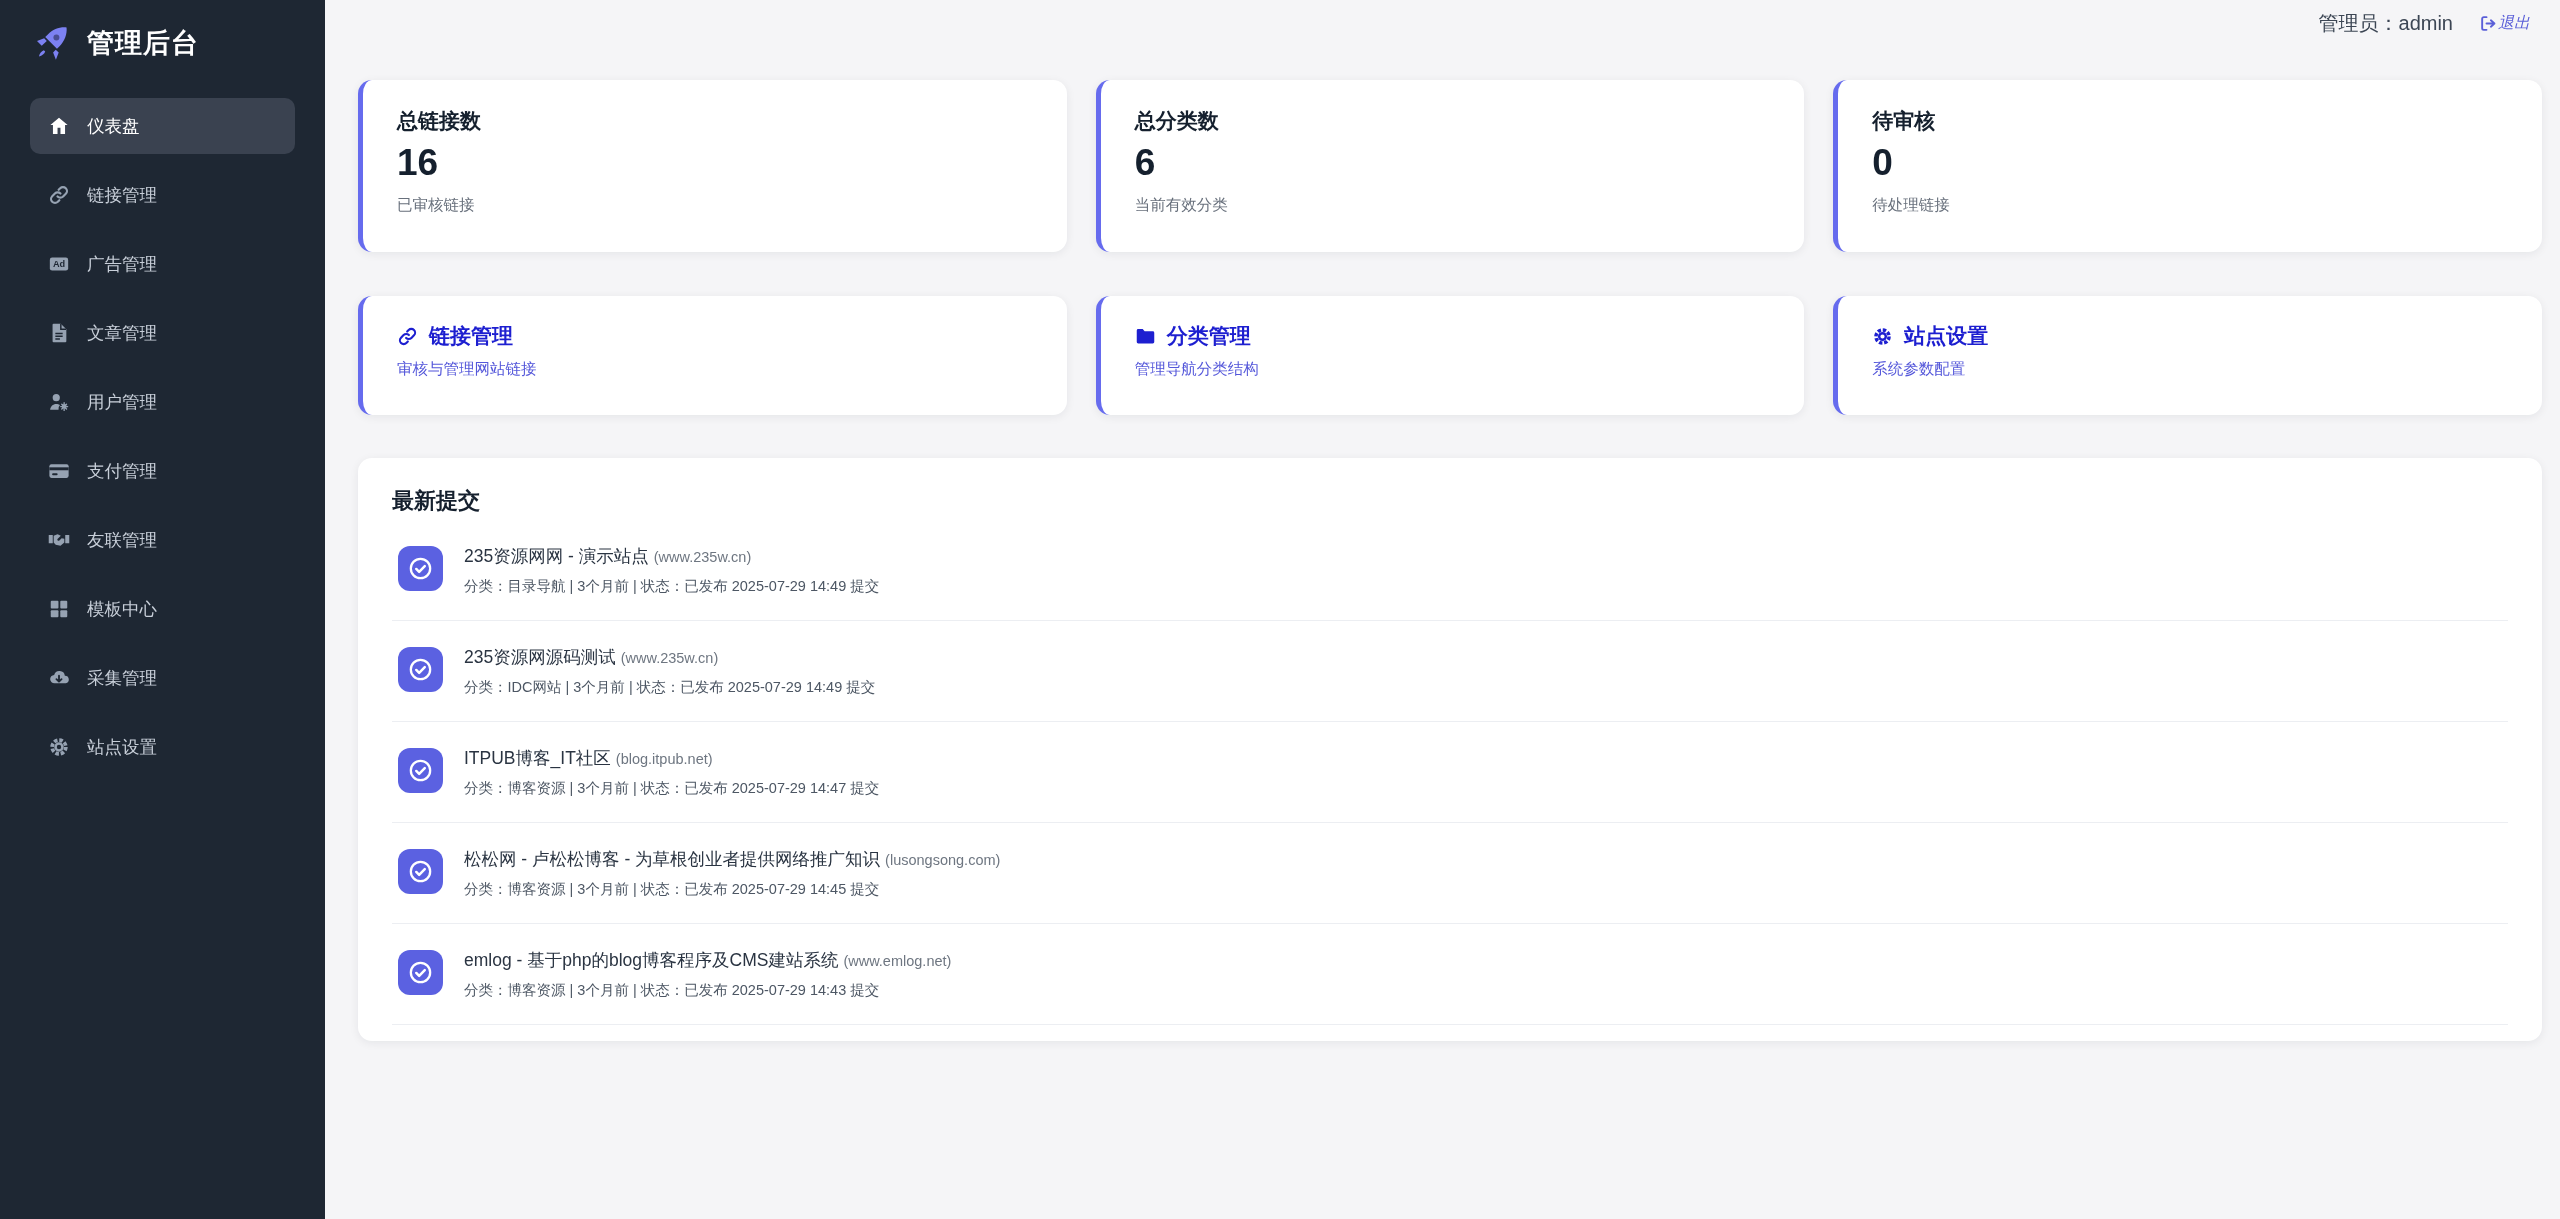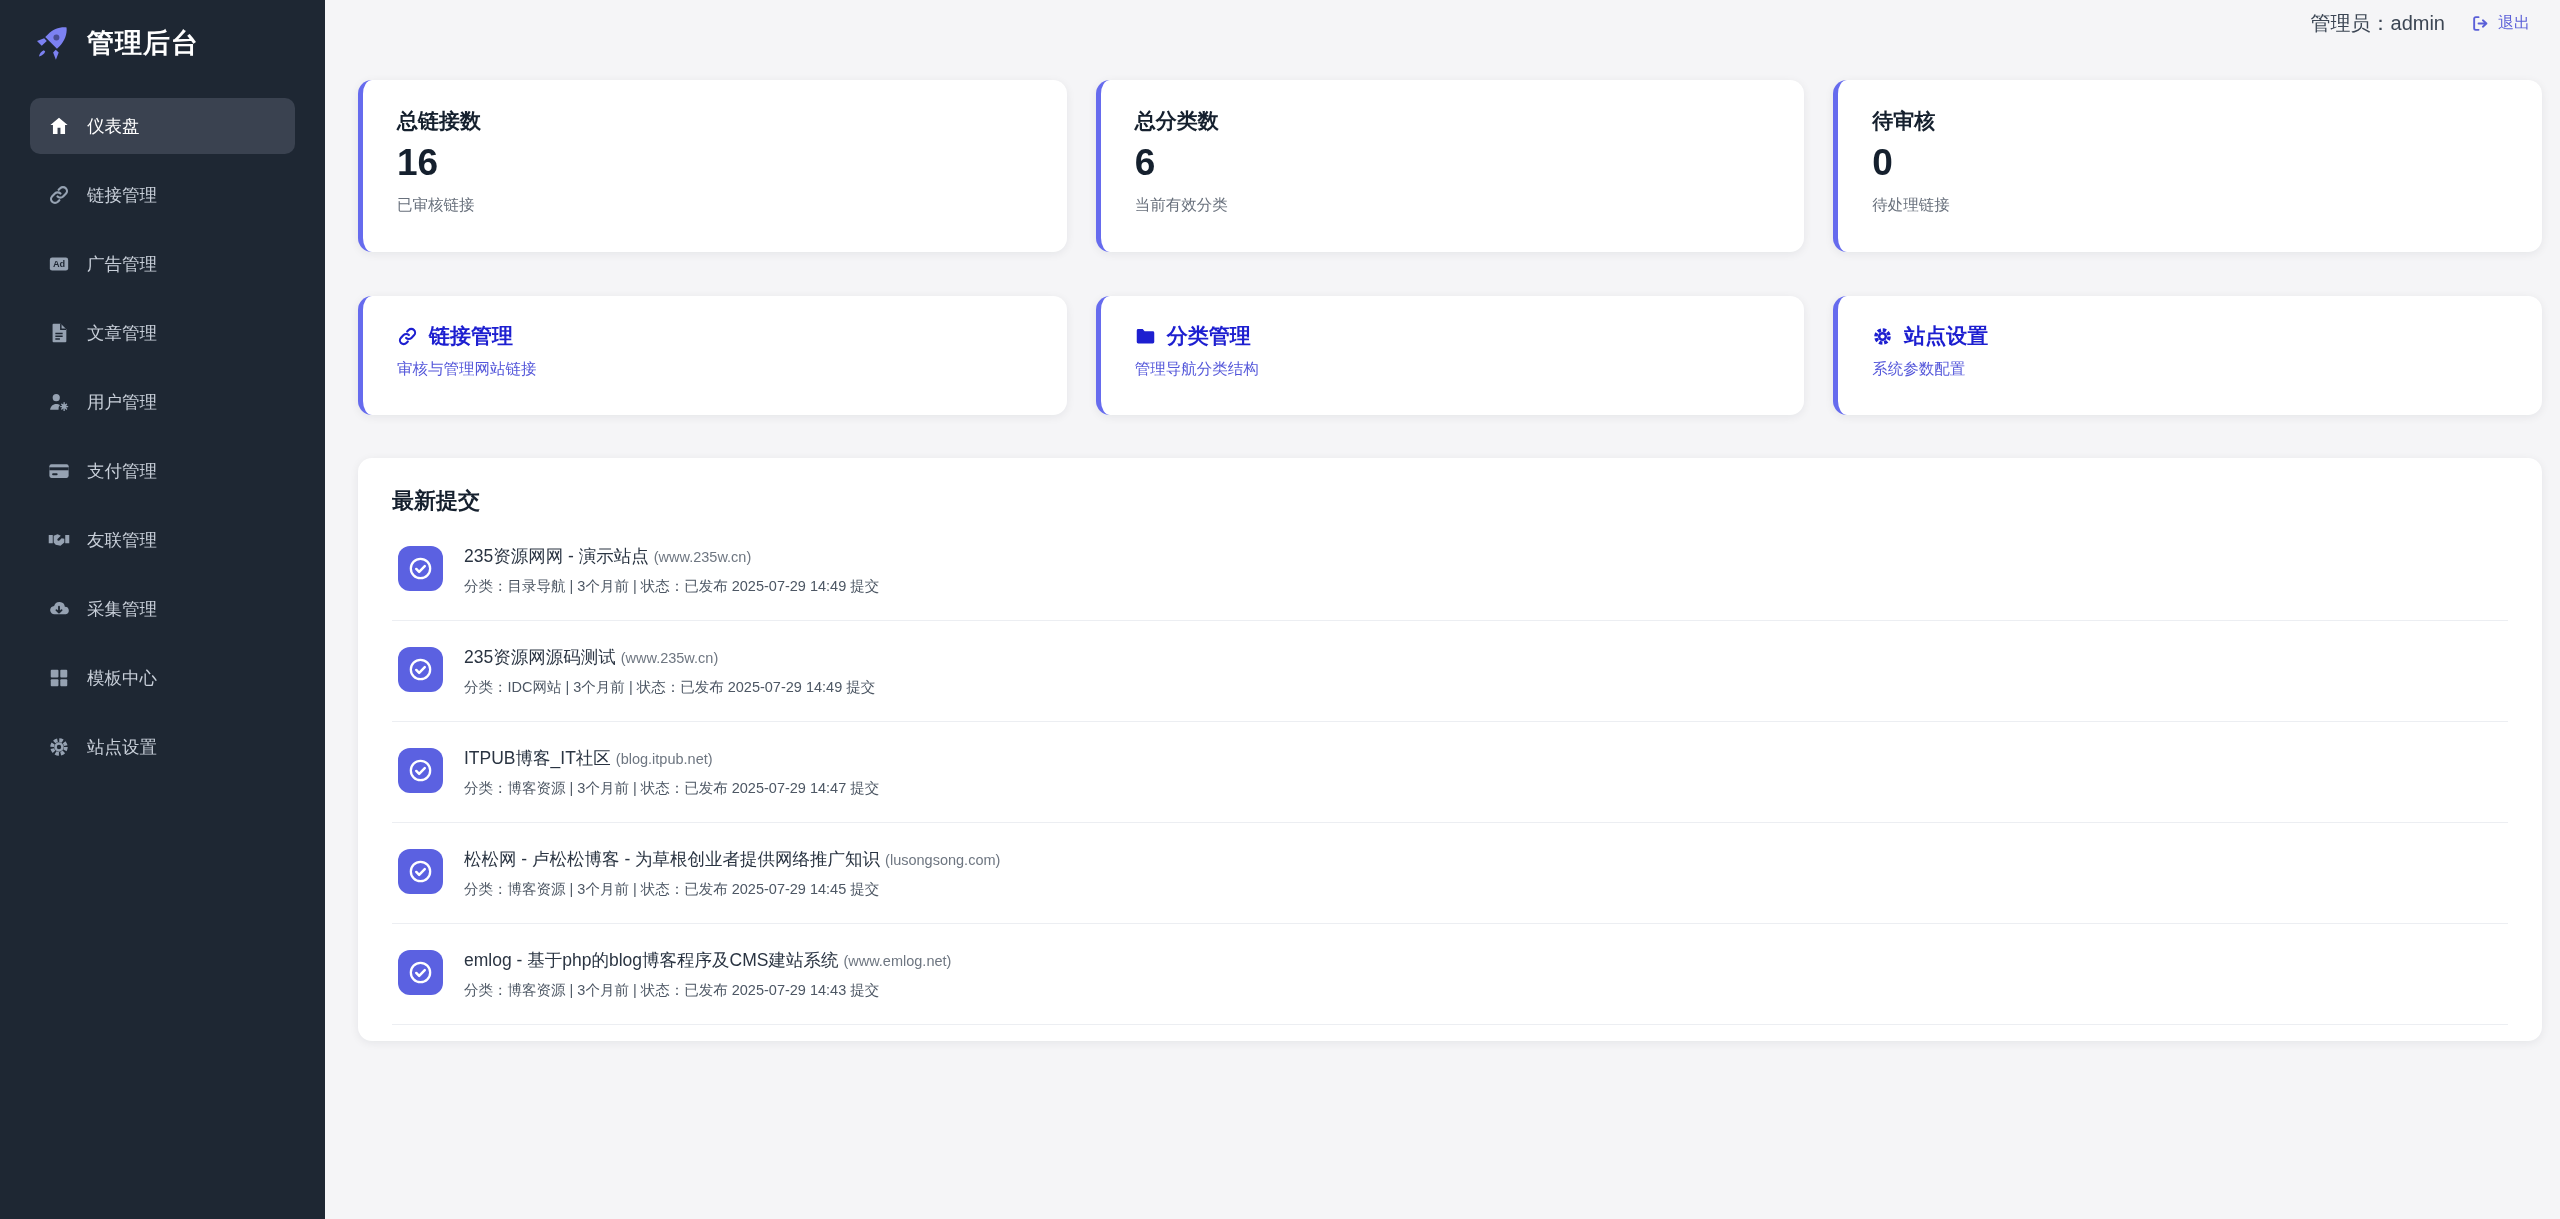--- a/index.html
+++ b/index.html
@@ -36,21 +36,21 @@
   .nav-item .nav-ic{width:22px;height:22px;color:#96a2b2;flex:none;}
   .nav-item.active{background:#3a4250;color:#ffffff;}
   .nav-item.active .nav-ic{color:#ffffff;}
   
   .main{flex:1;padding:0 18px 0 33px;}
   .topbar{
     height:47px;display:flex;justify-content:flex-end;align-items:center;
     gap:26px;padding-right:12px;
   }
   .admin-label{font-size:20px;color:#3c4654;}
-  .logout{display:flex;align-items:center;gap:8px;color:#5a5fd8;font-size:16px;cursor:pointer;}
+  .logout{display:flex;align-items:center;color:#5a5fd8;font-size:16px;cursor:pointer;font-style:italic;}
   .logout svg{width:19px;height:19px;}
   .cards-row{display:grid;grid-template-columns:repeat(3,1fr);gap:29px;}
   .stats-row{margin-top:33px;}
   .shortcut-row{margin-top:44px;}
   .card{
     background:#ffffff;border-radius:14px;
     box-shadow:0 2px 10px rgba(20,24,40,.07);
   }
   .stat-card{border-left:5px solid var(--accent);padding:27px 34px;height:172px;}
   .stat-title{font-size:21px;font-weight:700;color:#15202e;}
@@ -212,30 +212,30 @@
 
       <div class="nav-item">
         <svg class="nav-ic">
           <use href="#icon-handshake"></use>
         </svg>
         <span>友联管理</span>
       </div>
 
       <div class="nav-item">
         <svg class="nav-ic">
+          <use href="#icon-grid"></use>
+        </svg>
+        <span>模板中心</span>
+      </div>
+
+      <div class="nav-item">
+        <svg class="nav-ic">
           <use href="#icon-cloud-download"></use>
         </svg>
         <span>采集管理</span>
-      </div>
-
-      <div class="nav-item">
-        <svg class="nav-ic">
-          <use href="#icon-grid"></use>
-        </svg>
-        <span>模板中心</span>
       </div>
 
       <div class="nav-item">
         <svg class="nav-ic">
           <use href="#icon-gear"></use>
         </svg>
         <span>站点设置</span>
       </div>
     </nav>
 </aside>

